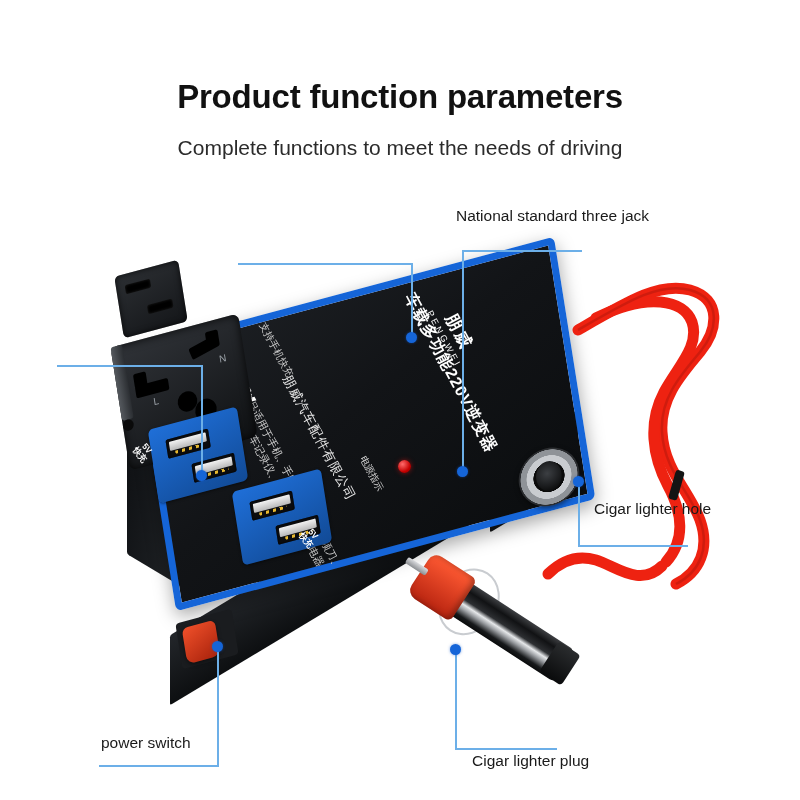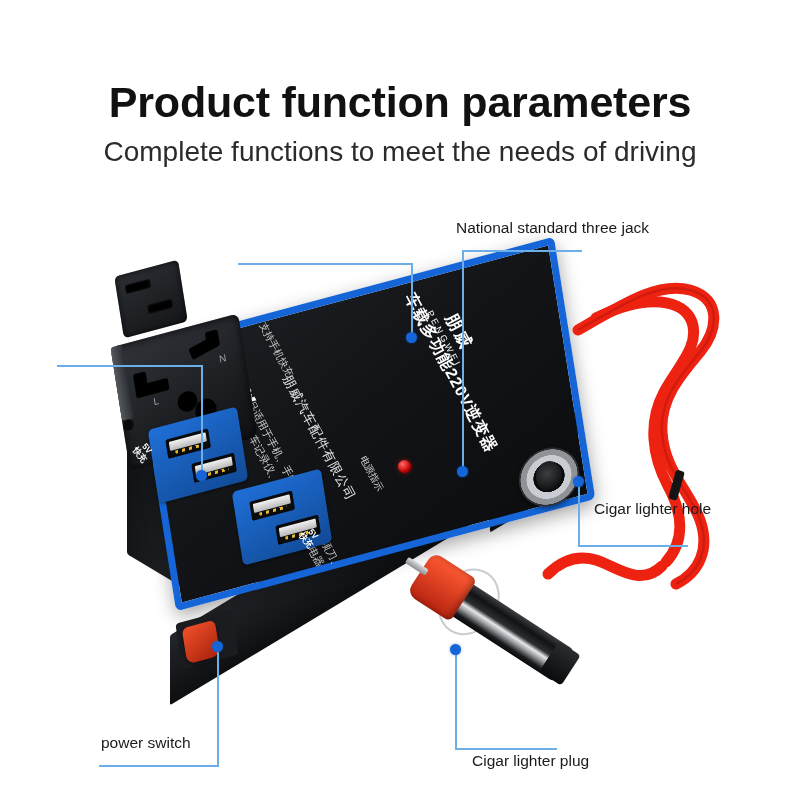--- a/index.html
+++ b/index.html
@@ -16,32 +16,32 @@
     font-family: "Liberation Sans", sans-serif;
   }
 
   
   #title {
     position: absolute;
     top: 78px;
     left: 0;
     width: 800px;
     text-align: center;
-    font-size: 43px;
+    font-size: 33px;
     font-weight: bold;
     color: #111111;
     letter-spacing: -0.2px;
   }
   #subtitle {
     position: absolute;
     top: 136px;
     left: 0;
     width: 800px;
     text-align: center;
-    font-size: 28px;
+    font-size: 21px;
     font-weight: normal;
     color: #2b2b2b;
   }
 
   
   .callout-label {
     position: absolute;
     font-size: 15.5px;
     color: #1a1a1a;
     white-space: nowrap;
@@ -506,21 +506,21 @@
     <div id="plug-barrel"></div>
     <div id="plug-collar"></div>
     <div id="plug-tip"></div>
     <div id="plug-pin"></div>
   </div>
 
   <div class="lead lead-h" style="left:238px;top:263px;width:175px;"></div>
   <div class="lead lead-v" style="left:411px;top:263px;height:77px;"></div>
   <div class="lead-dot" style="left:406px;top:332px;"></div>
 
-  <div class="callout-label" style="left:456px;top:219px;">National standard three jack</div>
+  <div class="callout-label" style="left:456px;top:207px;">National standard three jack</div>
   <div class="lead lead-h" style="left:462px;top:250px;width:120px;"></div>
   <div class="lead lead-v" style="left:462px;top:250px;height:222px;"></div>
   <div class="lead-dot" style="left:457px;top:466px;"></div>
 
   <div class="lead lead-h" style="left:57px;top:365px;width:146px;"></div>
   <div class="lead lead-v" style="left:201px;top:365px;height:113px;"></div>
   <div class="lead-dot" style="left:196px;top:470px;"></div>
 
   <div class="callout-label" style="left:594px;top:500px;">Cigar lighter hole</div>
   <div class="lead lead-h" style="left:578px;top:545px;width:110px;"></div>

